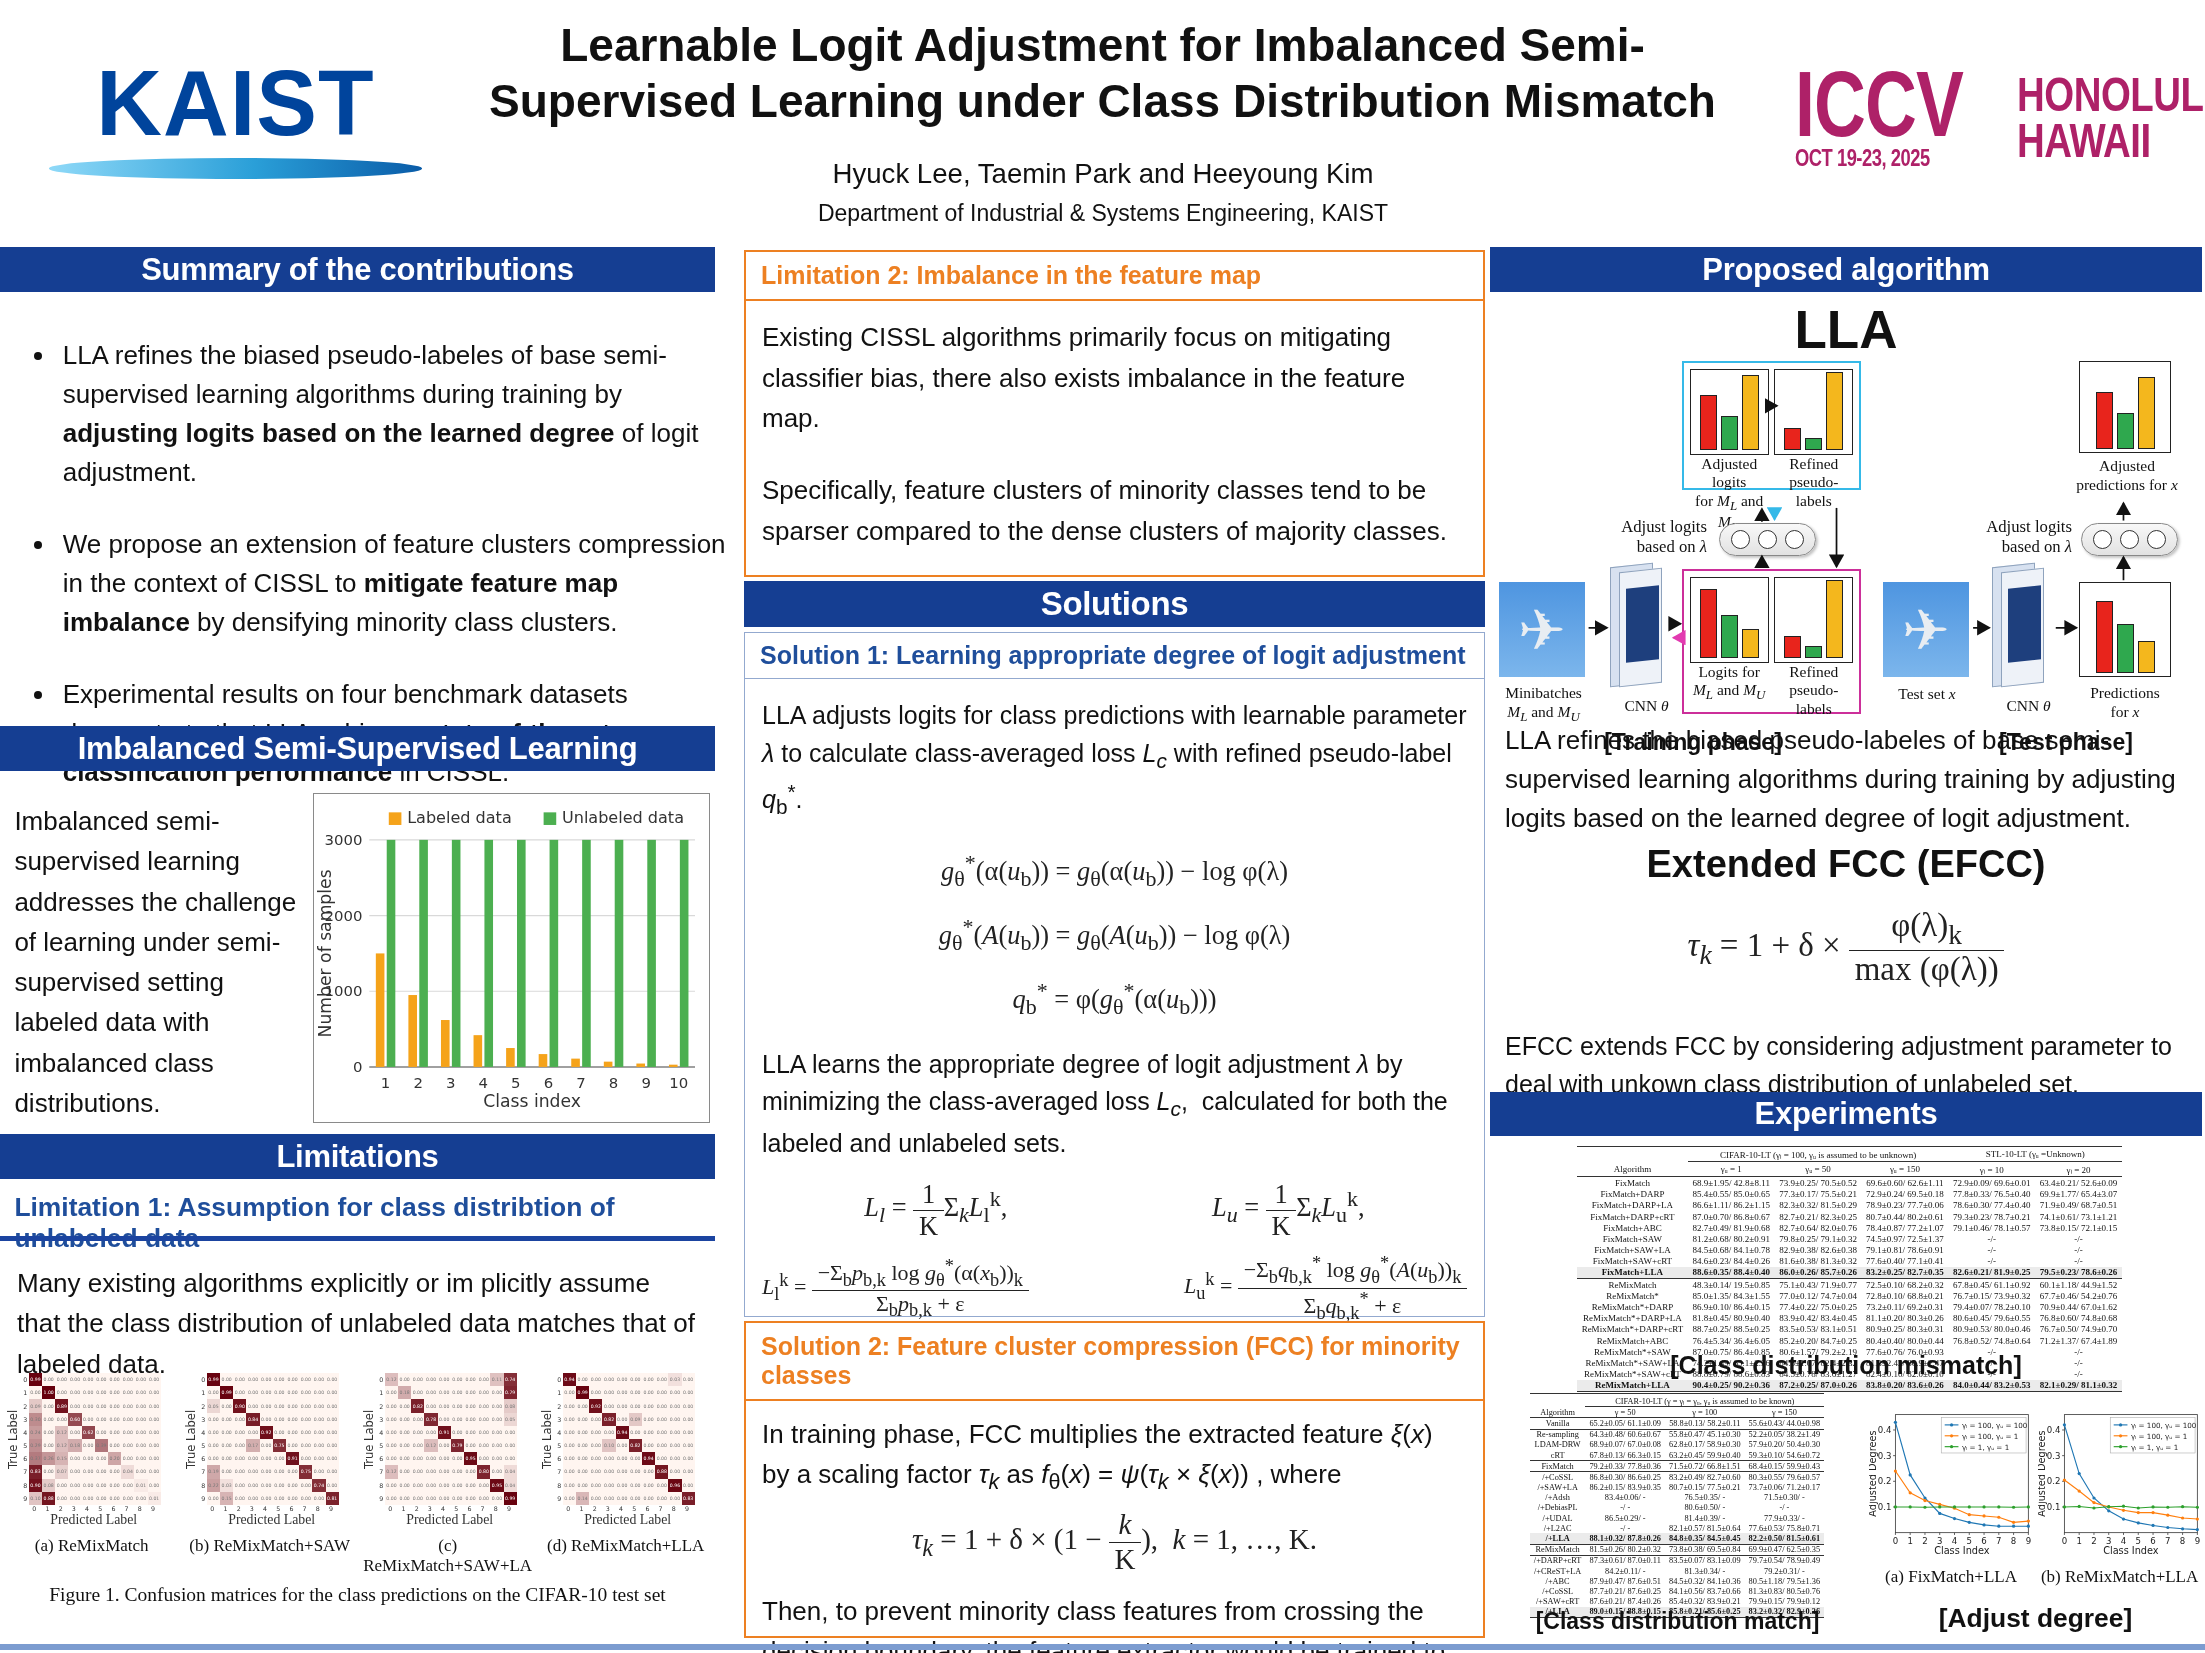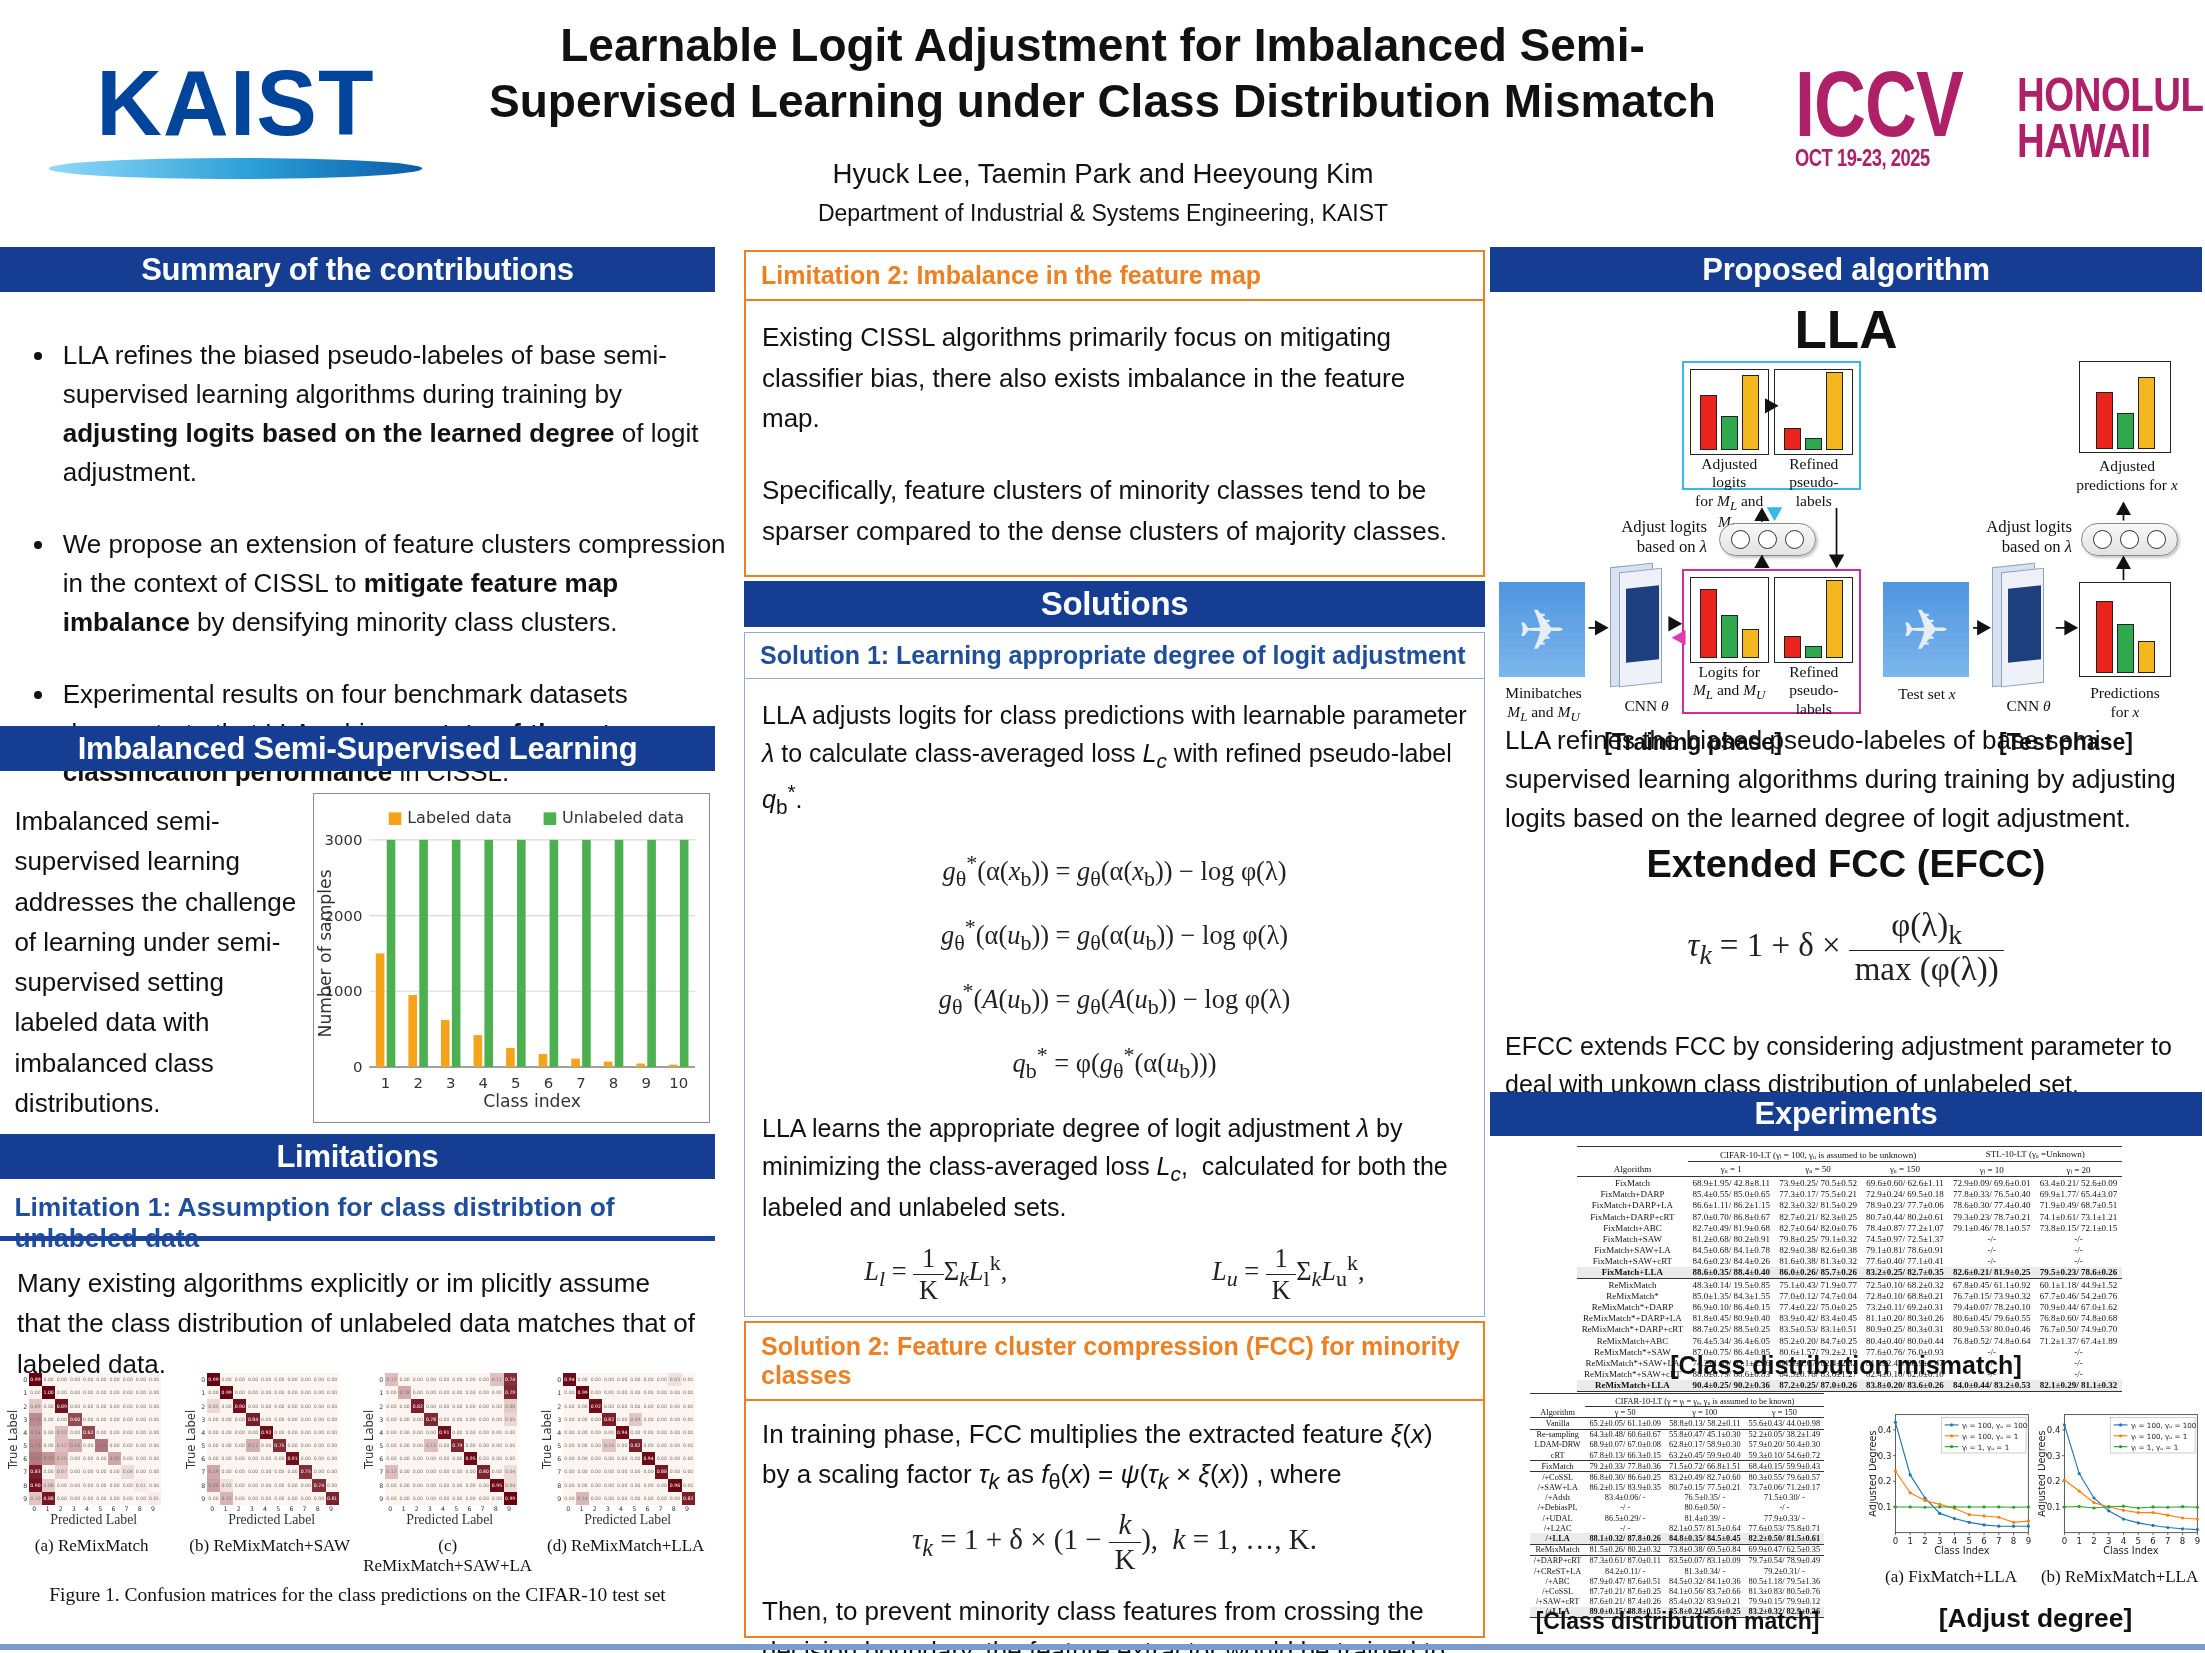--- a/index.html
+++ b/index.html
@@ -737,21 +737,20 @@
       <p style="margin:0;">➔ Often overlap with clusters of other classes in feature map</p>
     </div>
   </div>
 
   <div class="bar" style="left:744px;top:581px;width:741px;height:46px;font-size:33px;">Solutions</div>
 
   <div class="sbox" style="top:632px;height:685px;">
     <div class="shead">Solution 1: Learning appropriate degree of logit adjustment</div>
     <div class="sbody">
       <p style="margin:4.6px 0 23px 0;">LLA adjusts logits for class predictions with learnable parameter <i>λ</i> to calculate class-averaged loss <i>L<sub>c</sub></i> with refined pseudo-label <i>q</i><sub>b</sub><sup>*</sup>.</p>
-      <div class="formula" style="margin:15px 0;"><i>g</i><sub>θ</sub><sup>*</sup>(α(<i>x</i><sub>b</sub>)) = <i>g</i><sub>θ</sub>(α(<i>x</i><sub>b</sub>)) − log φ(λ)</div>
       <div class="formula" style="margin:15px 0;"><i>g</i><sub>θ</sub><sup>*</sup>(α(<i>u</i><sub>b</sub>)) = <i>g</i><sub>θ</sub>(α(<i>u</i><sub>b</sub>)) − log φ(λ)</div>
       <div class="formula" style="margin:15px 0;"><i>g</i><sub>θ</sub><sup>*</sup>(<i>A</i>(<i>u</i><sub>b</sub>)) = <i>g</i><sub>θ</sub>(<i>A</i>(<i>u</i><sub>b</sub>)) − log φ(λ)</div>
       <div class="formula" style="margin:15px 0 23px 0;"><i>q</i><sub>b</sub><sup>*</sup> = φ(<i>g</i><sub>θ</sub><sup>*</sup>(α(<i>u</i><sub>b</sub>)))</div>
       <p style="margin:0 0 17px 0;">LLA learns the appropriate degree of logit adjustment <i>λ</i> by minimizing the class-averaged loss <i>L<sub>c</sub></i>,&nbsp; calculated for both the labeled and unlabeled sets.</p>
       <div style="display:flex;justify-content:space-around;align-items:center;margin:5.7px 0;">
         <div class="formula"><i>L<sub>l</sub></i> = <span class="frac"><span class="num">1</span><span class="den">K</span></span>Σ<sub><i>k</i></sub><i>L</i><sub>l</sub><sup>k</sup>,</div>
         <div class="formula"><i>L<sub>u</sub></i> = <span class="frac"><span class="num">1</span><span class="den">K</span></span>Σ<sub><i>k</i></sub><i>L</i><sub>u</sub><sup>k</sup>,</div>
       </div>
       <div style="display:flex;justify-content:space-between;align-items:center;margin:12.6px 0;">
         <div class="formula" style="font-size:22px;"><i>L</i><sub>l</sub><sup>k</sup> = <span class="frac"><span class="num">−Σ<sub>b</sub><i>p</i><sub>b,k</sub> log <i>g</i><sub>θ</sub><sup>*</sup>(α(<i>x</i><sub>b</sub>))<sub>k</sub></span><span class="den">Σ<sub>b</sub><i>p</i><sub>b,k</sub> + ε</span></span></div>

